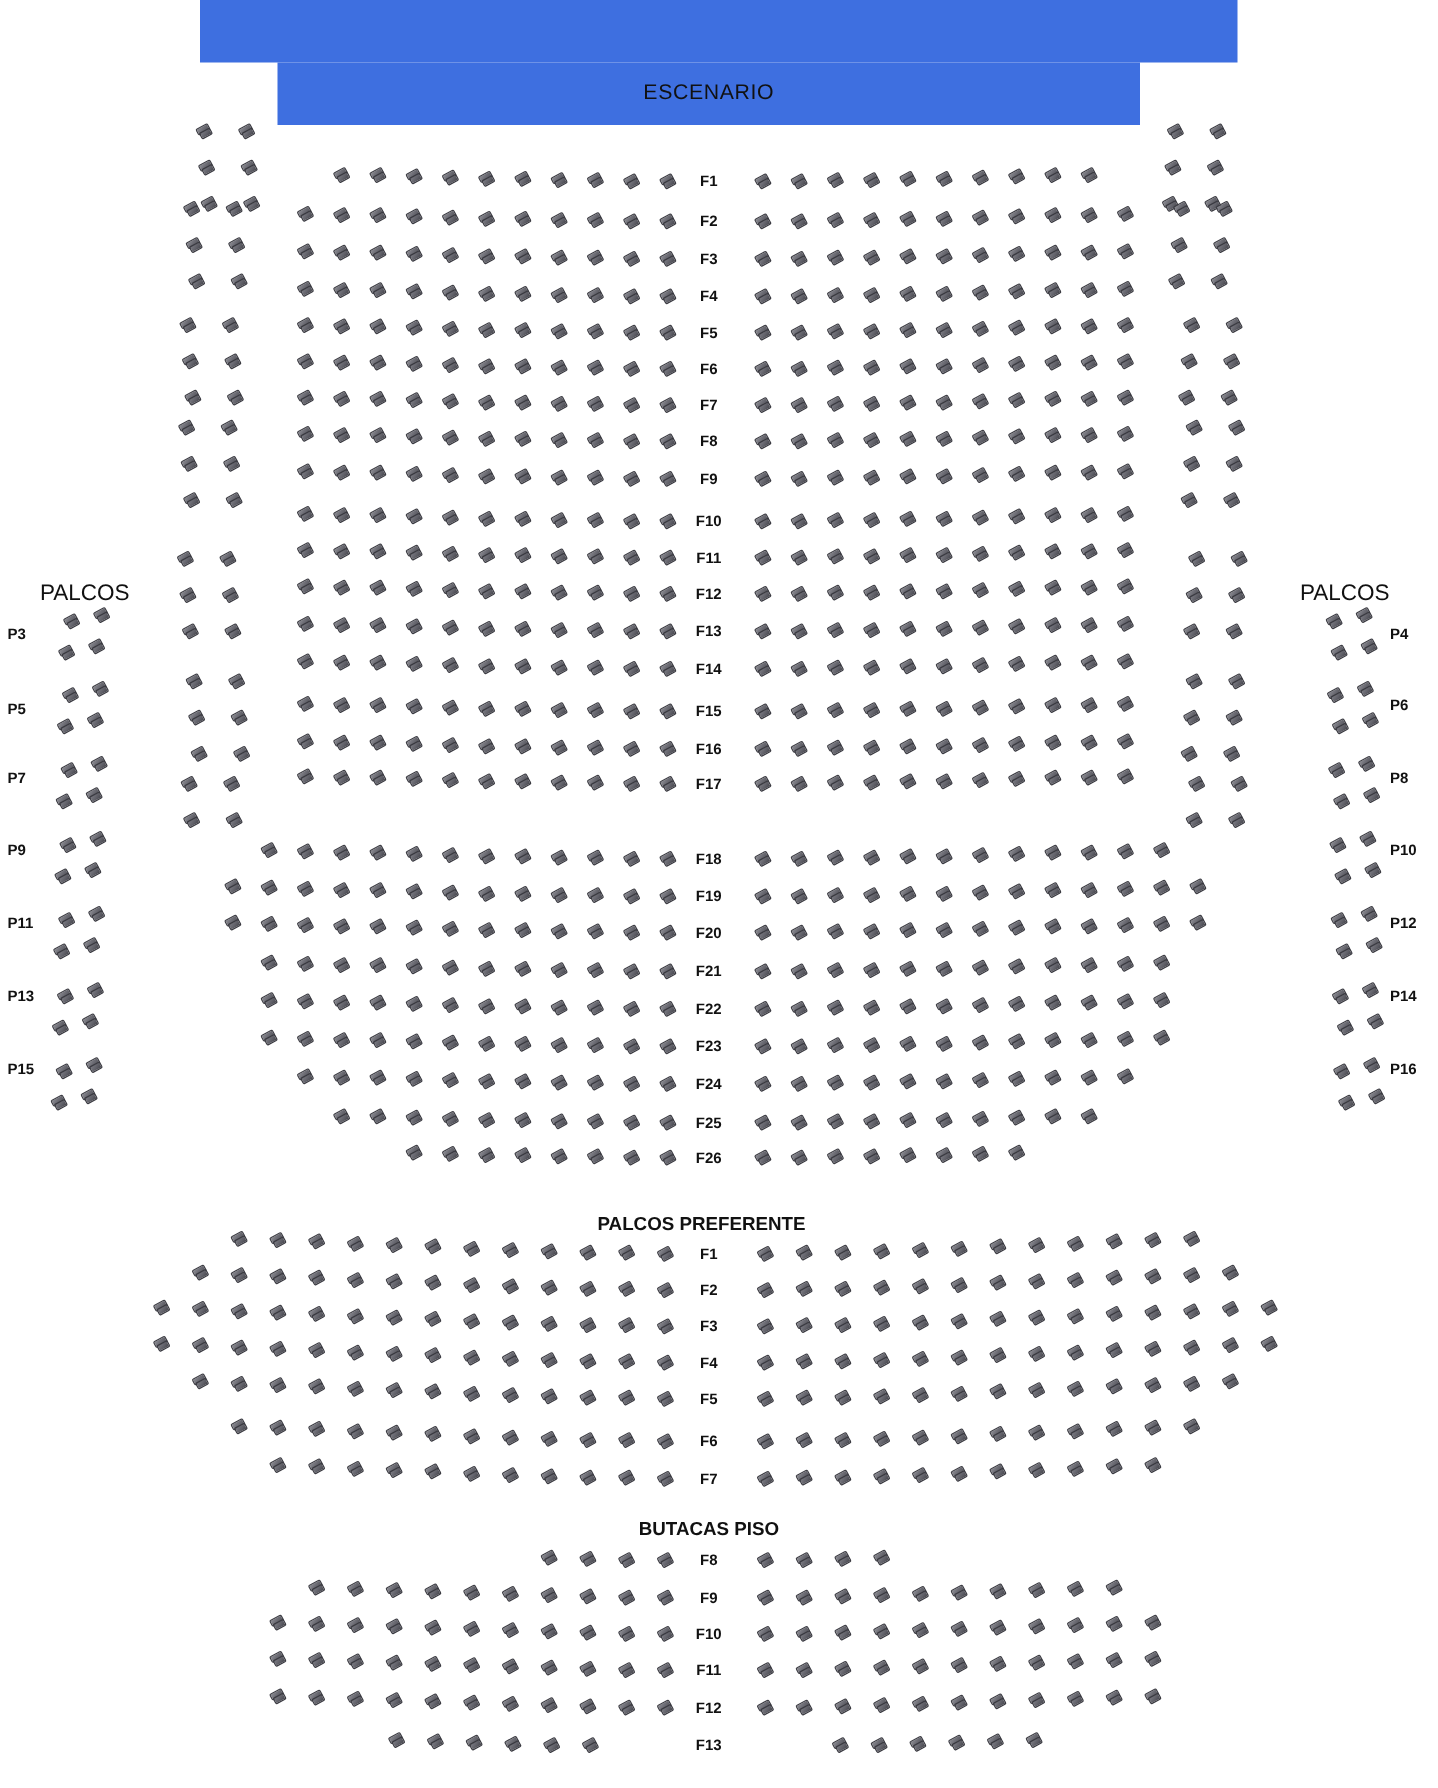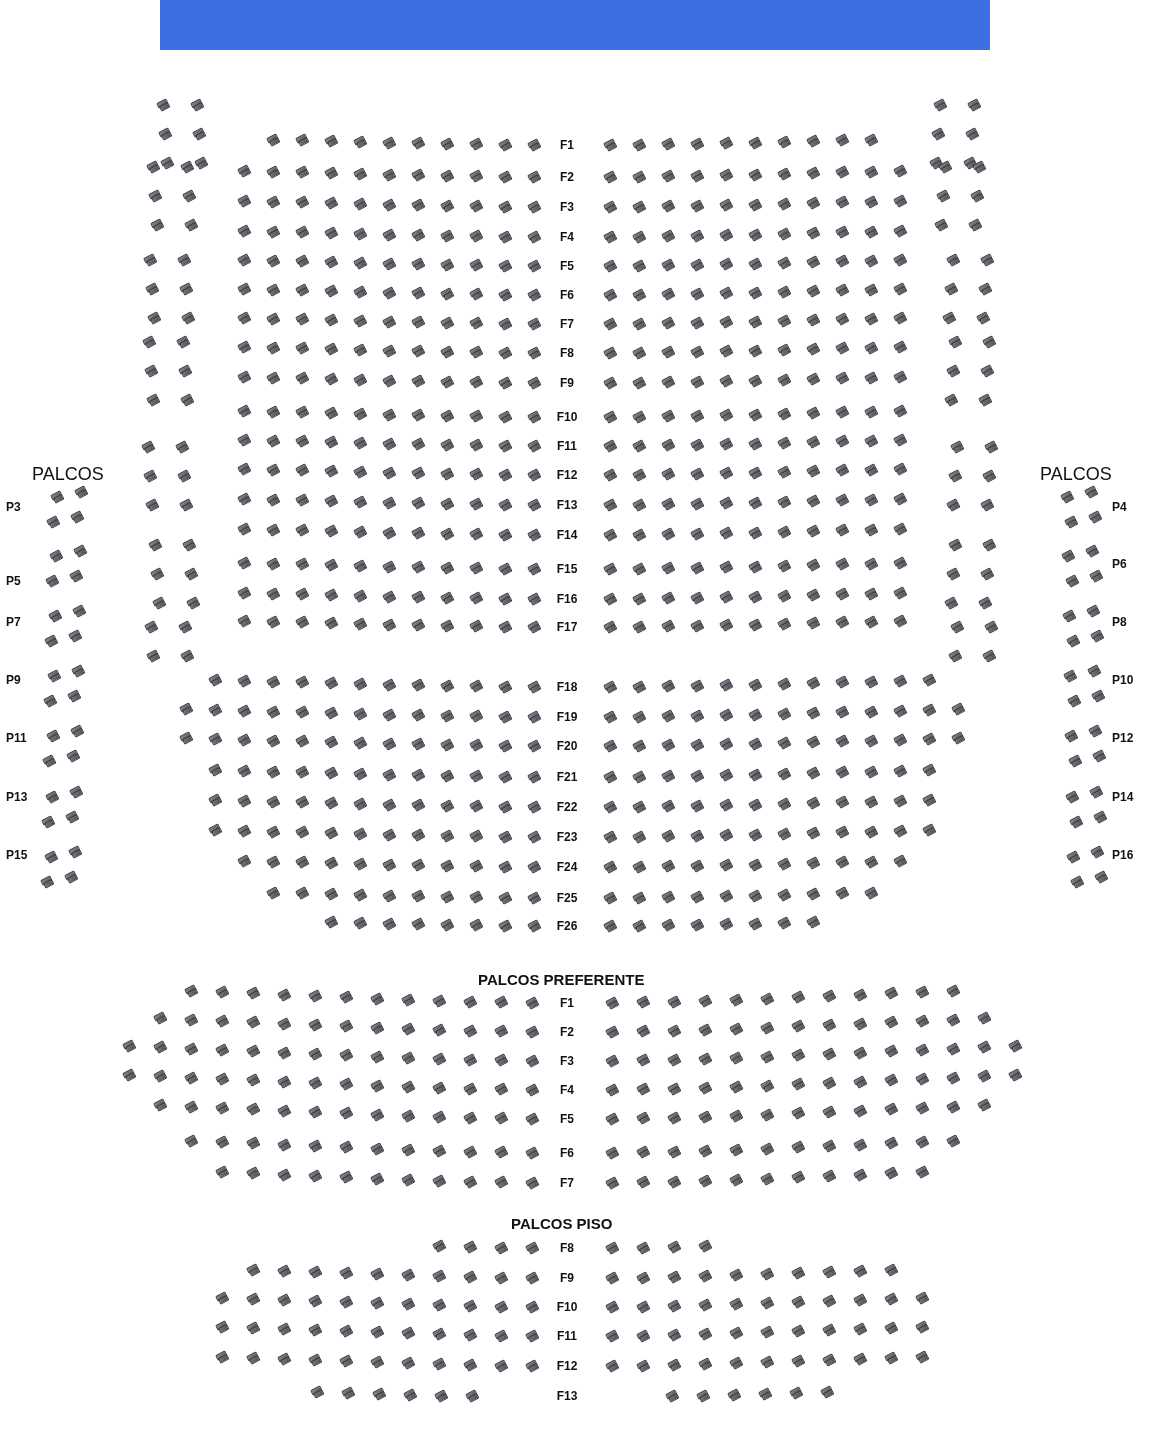--- a/index.html
+++ b/index.html
@@ -54,26 +54,29 @@
     border:1px solid #3a3a41;border-radius:1.5px;
     box-sizing:border-box;
   }
 </style>
 </head>
 <body>
 
 <div id="map">
 
   <div class="stage" style="left:160px;top:0px;width:830px;height:50px;"></div>
+  <div class="stage" style="left:222px;top:50px;width:690px;height:50px;">
+    <span class="stage-label" style="top:14px;left:0;">ESCENARIO</span>
+  </div>
 
   <div class="palcos-title" style="left:32px;top:464px;">PALCOS</div>
   <div class="palcos-title" style="left:1040px;top:464px;">PALCOS</div>
 
   <div class="section-title" style="left:478px;top:971px;">PALCOS PREFERENTE</div>
-  <div class="section-title" style="left:511px;top:1215px;">PALCOS PISO</div>
+  <div class="section-title" style="left:511px;top:1215px;">BUTACAS PISO</div>
 
 <div class="row-label" style="left: 545px; top: 138px; width: 44px;">F1</div>
     <div class="seat" style="left: 529px; top: 140px; transform: rotate(-28deg);">
       <i class="back"></i>
       <i class="cush"></i>
     </div>
     <div class="seat" style="left: 500px; top: 140px; transform: rotate(-28deg);">
       <i class="back"></i>
       <i class="cush"></i>
     </div>
@@ -2736,21 +2739,21 @@
       <i class="cush"></i>
     </div>
     <div class="seat" style="left: 48px; top: 517px; transform: rotate(-28deg);">
       <i class="back"></i>
       <i class="cush"></i>
     </div>
     <div class="seat" style="left: 72px; top: 512px; transform: rotate(-28deg);">
       <i class="back"></i>
       <i class="cush"></i>
     </div>
-    <div class="palco-label" style="left: 6px; top: 574px;">P5</div>
+    <div class="palco-label" style="left: 6px; top: 560px;">P5</div>
     <div class="seat" style="left: 51px; top: 551px; transform: rotate(-28deg);">
       <i class="back"></i>
       <i class="cush"></i>
     </div>
     <div class="seat" style="left: 75px; top: 546px; transform: rotate(-28deg);">
       <i class="back"></i>
       <i class="cush"></i>
     </div>
     <div class="seat" style="left: 47px; top: 576px; transform: rotate(-28deg);">
       <i class="back"></i>

